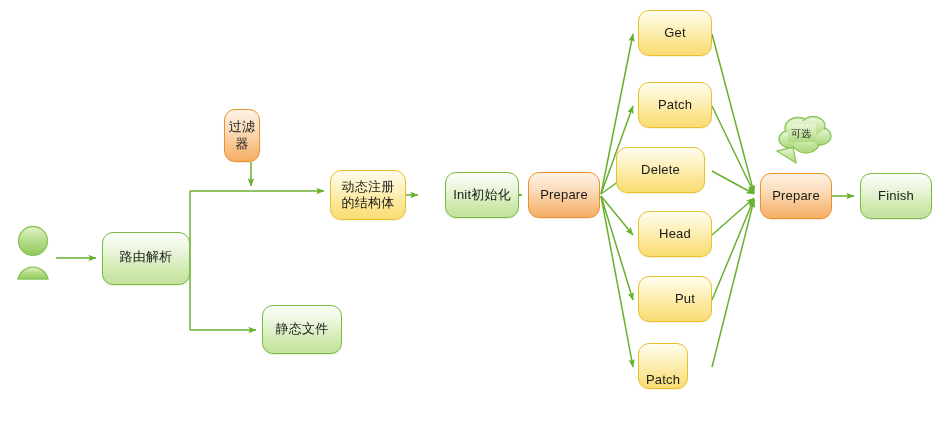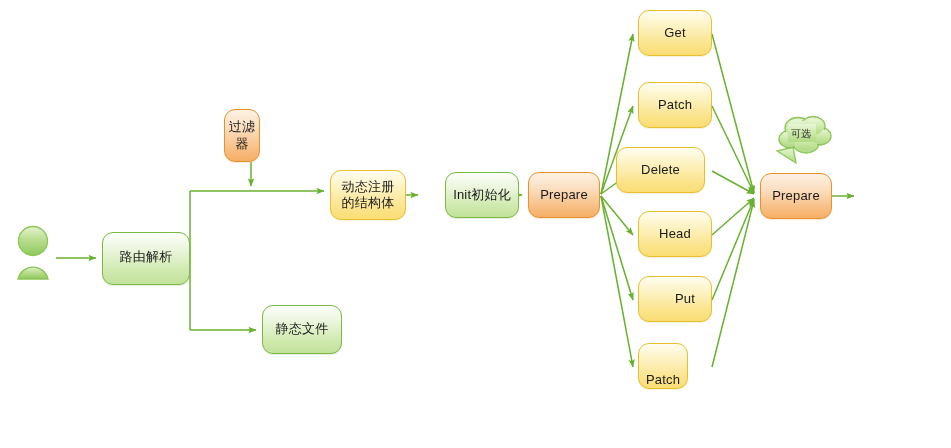--- a/index.html
+++ b/index.html
@@ -196,14 +196,17 @@
   </div>
 
   <div class="node node-yellow" style="left:638px; top:343px; width:50px;  height:46px;align-items:flex-end;">
     <span>Patch</span>
   </div>
 
   <div class="node node-orange" style="left:760px; top:173px; width:72px;  height:46px;">
     <span>Prepare</span>
   </div>
 
+  <div class="node node-green" style="left:860px; top:173px; width:72px;  height:46px;">
+    <span>Finish</span>
+  </div>
 
 </div>
 
 </body></html>

